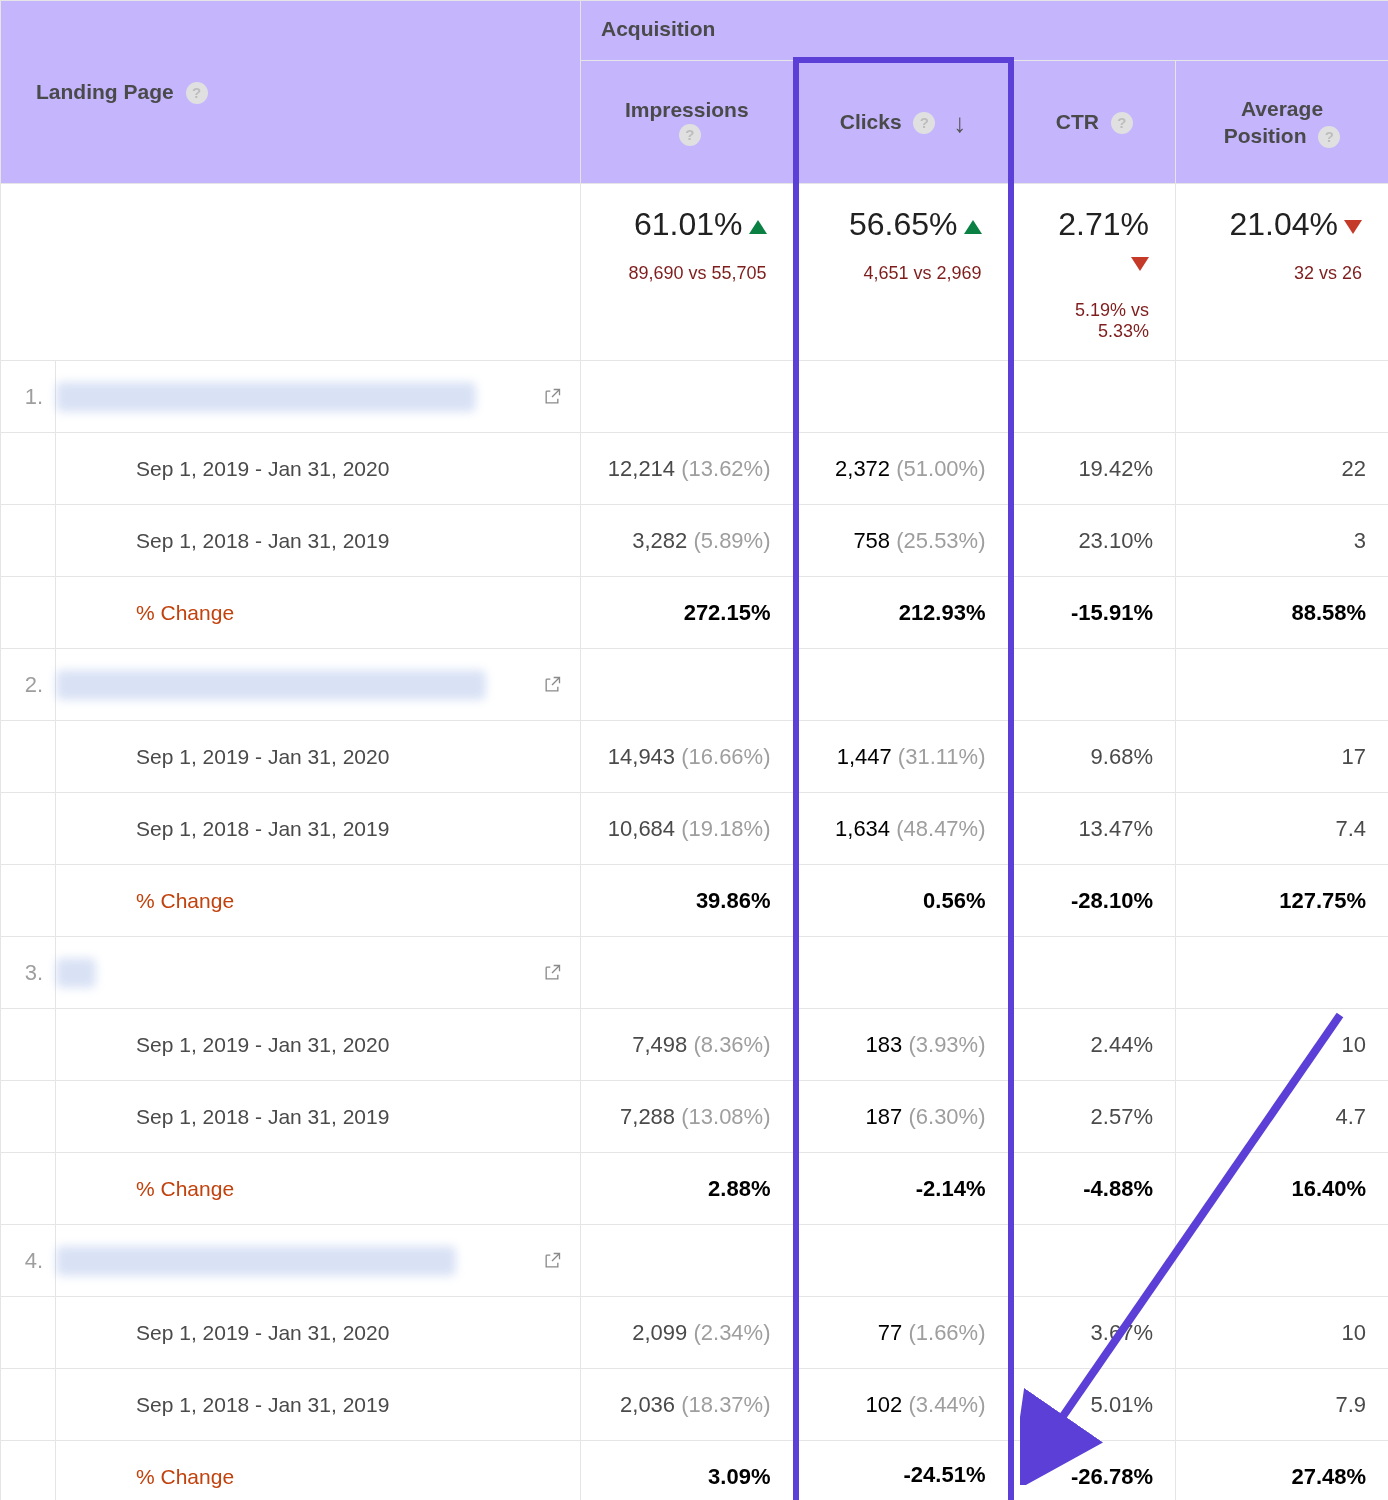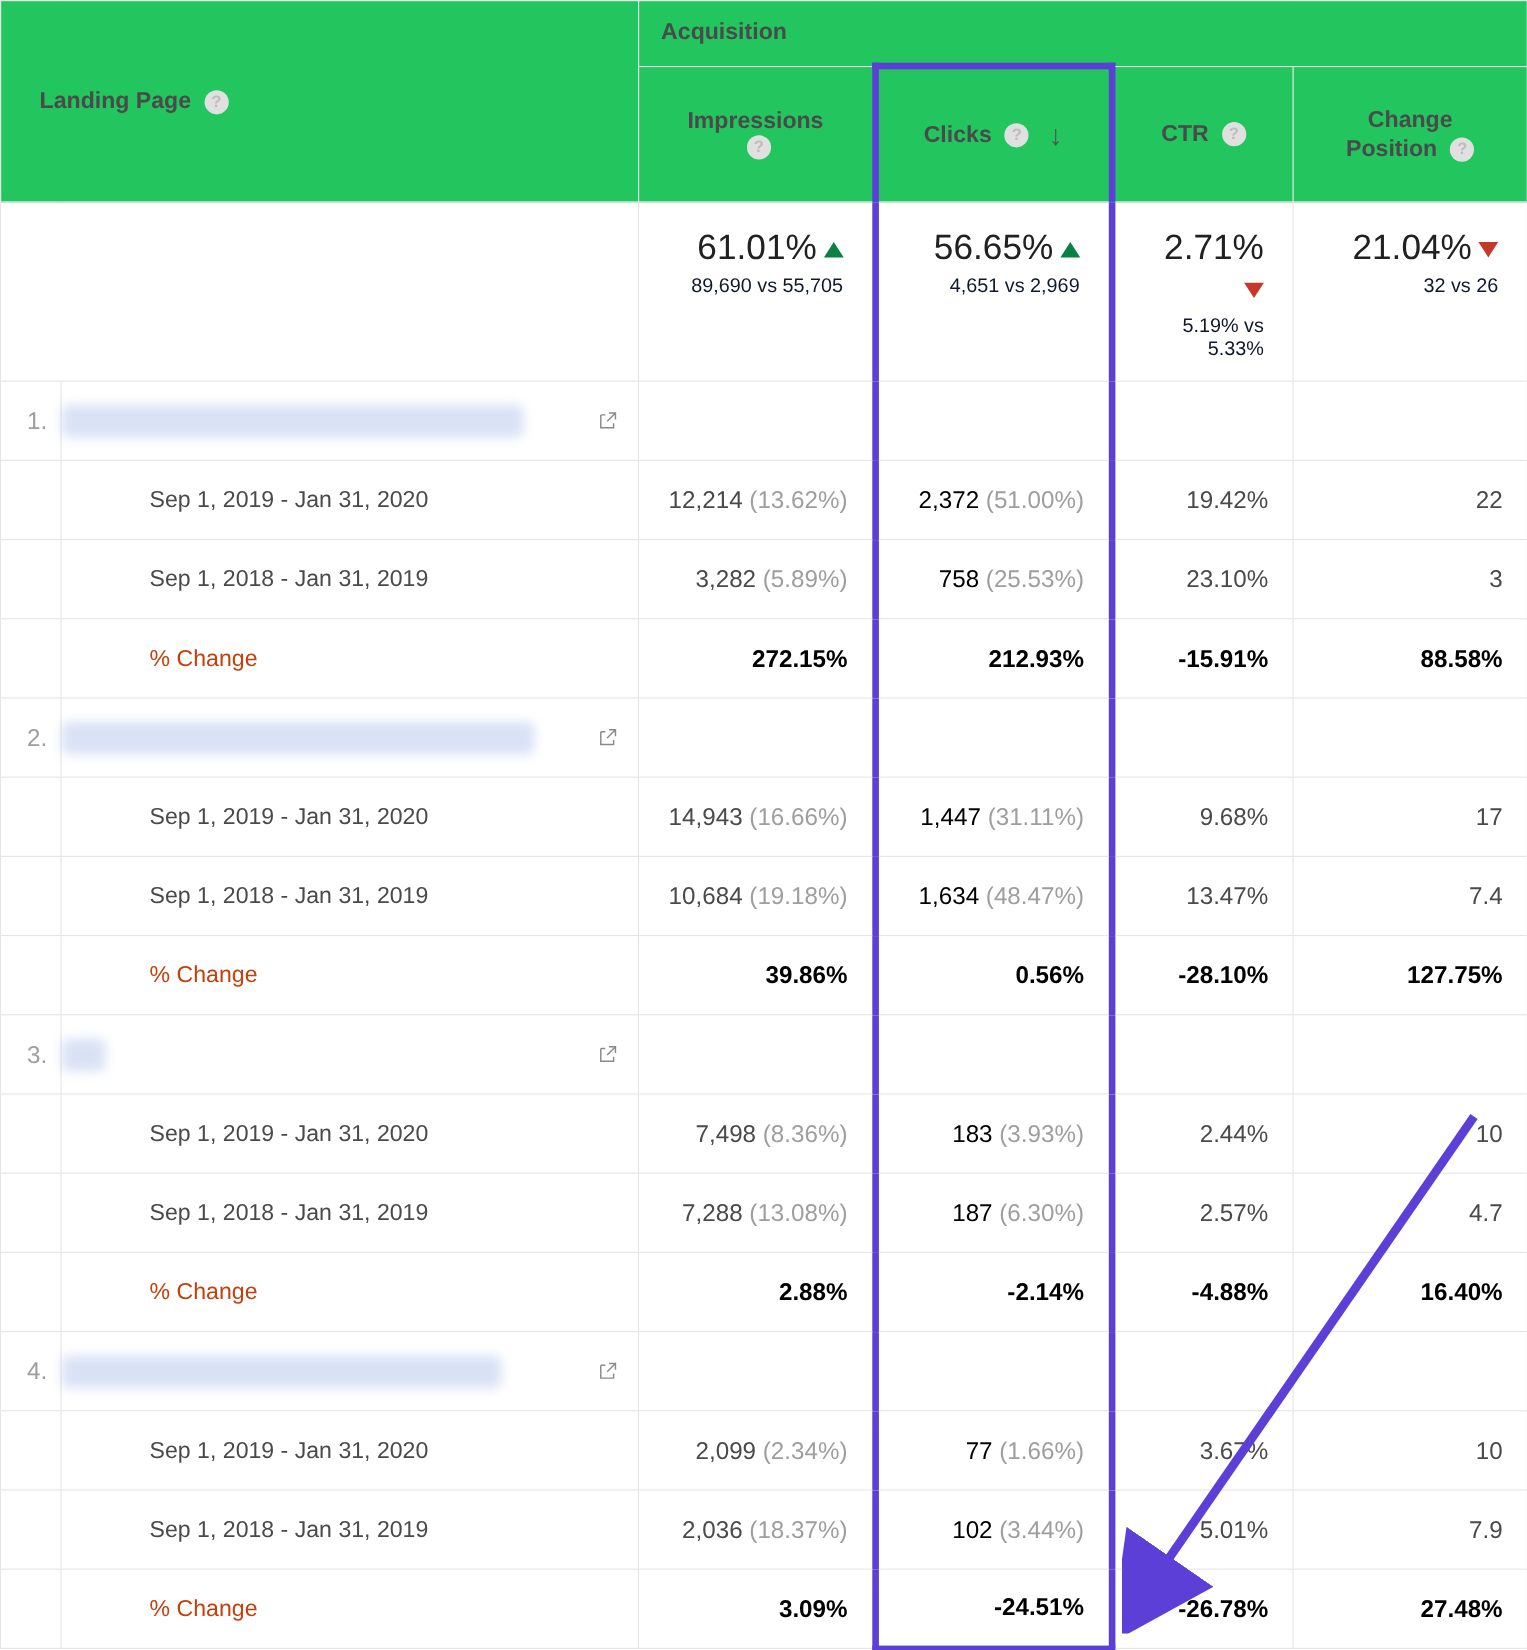--- a/index.html
+++ b/index.html
@@ -1,30 +1,30 @@
 <!DOCTYPE html>
 <html><head>
 <meta charset="utf-8">
 <style>
   *{box-sizing:border-box;margin:0;padding:0}
   body{font-family:Arial,Helvetica,sans-serif;background:#fff;color:#212121;width:1388px}
   table{border-collapse:collapse;width:100%;table-layout:fixed}
   th,td{border:1px solid #e5e5e5}
   
-  .hdr td,.hdr th{background:#22c55e;font-size:21px;color:#4a4a4a}
+  .hdr td,.hdr th{background:#c4b5fd;font-size:21px;color:#4a4a4a}
   .lp-cell{vertical-align:middle;padding-left:35px;font-weight:bold}
   .acq-cell{padding:16px 0 16px 20px;font-weight:bold;font-size:21px}
   .colhdr{text-align:center;padding:34px 8px;font-weight:bold}
   .colhdr .two{line-height:1.3}
   .help{display:inline-block;width:22px;height:22px;border-radius:50%;background:#e0e0e0;color:#bdbdbd;font-size:15px;line-height:22px;text-align:center;vertical-align:middle;margin-left:6px;font-weight:bold}
   .sort-arrow{color:#555;font-size:26px;margin-left:12px;vertical-align:middle}
   
   .sum td{padding:22px 26px 18px;text-align:right;vertical-align:top;border-bottom:1px solid #e5e5e5}
   .sum .big{font-size:32px;color:#212121}
-  .sum .sub{font-size:18px;color:#0f172a;margin-top:6px}
+  .sum .sub{font-size:18px;color:#7f1d1d;margin-top:20px}
   .tri{display:inline-block;width:0;height:0;margin-left:6px;vertical-align:middle}
   .tri.up{border-left:9px solid transparent;border-right:9px solid transparent;border-bottom:14px solid #0b8043}
   .tri.dn{border-left:9px solid transparent;border-right:9px solid transparent;border-top:14px solid #c53929}
   
   .body td{height:72px;vertical-align:middle}
   .num{font-size:22px;color:#9e9e9e;text-align:right;padding:0 12px 0 0;width:48px}
   .page-name{padding:0 10px 0 0;position:relative}
   .blur{height:30px;border-radius:6px;background:rgba(120,150,220,0.28);filter:blur(5px)}
   .open-icon{position:absolute;right:18px;top:50%;transform:translateY(-50%);width:20px;height:20px}
   .open-icon svg{width:20px;height:20px;fill:none;stroke:#8a8a8a;stroke-width:1.6}
@@ -79,21 +79,21 @@
   <td class="colhdr hl hl-top">
     <span>Clicks</span>
     <span class="help">?</span>
     <span class="sort-arrow">↓</span>
   </td>
   <td class="colhdr">
     <span>CTR</span>
     <span class="help">?</span>
   </td>
   <td class="colhdr">
-    <div class="two"><span>Change</span><br><span>Position</span> <span class="help">?</span></div>
+    <div class="two"><span>Average</span><br><span>Position</span> <span class="help">?</span></div>
   </td>
 </tr>
 
 <tr class="sum">
   <td colspan="2"></td>
   <td>
     <div class="big"><span>61.01%</span><span class="tri up"></span></div>
     <div class="sub">89,690 vs 55,705</div>
   </td>
   <td class="hl">

